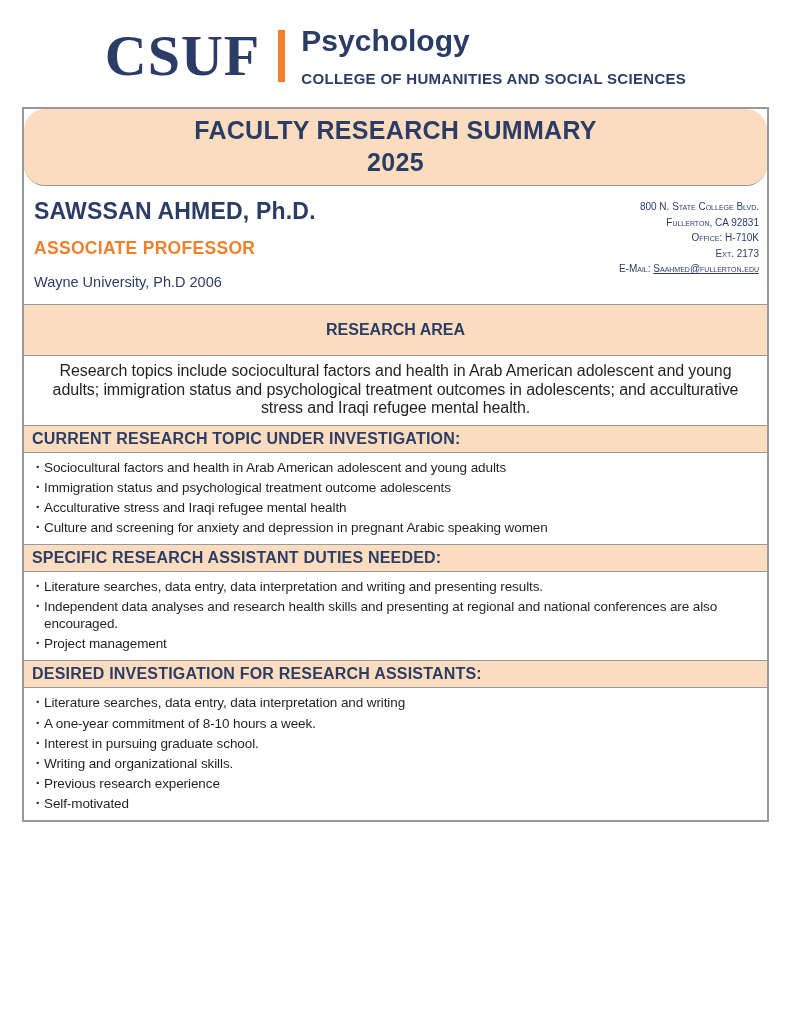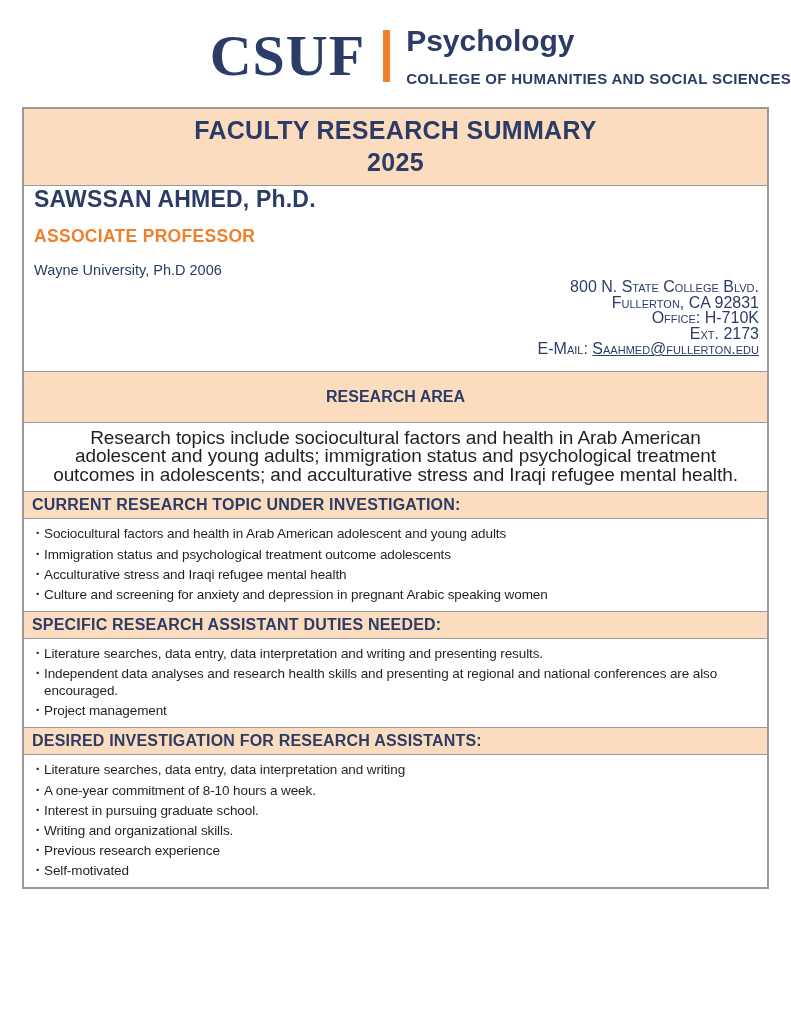--- a/index.html
+++ b/index.html
@@ -8,57 +8,57 @@
     --peach:#FCDCBE;
     --border:#999999;
     --text:#231F20;
   }
   *{margin:0;padding:0;box-sizing:border-box;}
   html,body{background:#ffffff;}
   body{font-family:"Liberation Sans", sans-serif;color:var(--text);}
   .page{position:relative;width:791px;height:1024px;background:#fff;overflow:hidden;}
 
   
-  .logo{display:flex;justify-content:flex-end;align-items:center;margin-top:22px;height:68px;}
+  .logo{display:flex;justify-content:center;align-items:center;margin-top:22px;height:68px;}
   .logo-acronym{
     font-family:"Liberation Serif", serif;font-weight:bold;font-size:58px;line-height:1;
     color:var(--navy);letter-spacing:1px;
   }
   .logo-divider{width:7px;height:52px;background:var(--orange);margin:0 16px 0 18px;}
   .logo-text{display:flex;flex-direction:column;justify-content:center;}
   .logo-dept{font-size:30px;font-weight:bold;color:var(--navy);line-height:1.05;}
   .logo-college{font-size:15px;font-weight:bold;color:var(--navy);letter-spacing:0.3px;margin-top:13px;}
 
   
   .sheet{
     width:747px;margin:17px auto 0 22px;
     border:2px solid var(--border);
   }
   .band{
     background:var(--peach);color:var(--navy);font-weight:bold;
     border-top:1px solid var(--border);border-bottom:1px solid var(--border);
   }
-  .band:first-child{border-top:none;}
+  .band:first-child{border-top:none;border-radius:21px;}
   .band-title{font-size:25px;line-height:1.26;text-align:center;padding:6px 0 7px 0;letter-spacing:0.3px;}
   .band-center{font-size:16px;text-align:center;padding:16px 0;}
   .band-left{font-size:16px;text-align:left;padding:4px 8px;letter-spacing:0.2px;}
 
   
-  .info-row{display:flex;justify-content:space-between;padding:0 8px 14px 10px;background:#fff;flex-direction:column;}
+  .info-row{display:flex;justify-content:space-between;padding:12px 8px 14px 10px;background:#fff;}
   .info-left{display:flex;flex-direction:column;}
   .faculty-name{color:var(--navy);font-weight:bold;font-size:23px;letter-spacing:0.2px;}
   .faculty-position{color:var(--orange);font-weight:bold;font-size:17.5px;margin-top:13px;letter-spacing:0.3px;}
   .faculty-education{color:var(--navy);font-size:14.5px;margin-top:15px;}
-  .info-right{text-align:right;color:var(--navy);font-size:16px;line-height:15.6px;
+  .info-right{text-align:right;color:var(--navy);font-size:10px;line-height:15.6px;
     font-variant:small-caps;padding-top:1px;}
   .email-link{text-decoration:underline;cursor:pointer;color:var(--navy);margin-top:24px;}
 
   
   .para-block{background:#fff;padding:6px 22px 7px 22px;}
-  .para-block p{font-size:19px;line-height:18.5px;text-align:center;letter-spacing:-0.1px;}
+  .para-block p{font-size:16px;line-height:18.5px;text-align:center;letter-spacing:-0.1px;}
 
   
   .list-block{background:#fff;padding:6px 10px 8px 8px;}
   .list-block ul{list-style:none;}
   .list-block li{display:flex;font-size:13.5px;line-height:17px;margin-bottom:3.2px;letter-spacing:-0.1px;}
   .list-block li:last-child{margin-bottom:0;}
   .blt{width:12px;flex:0 0 12px;text-align:center;font-weight:bold;color:var(--text);font-size:14px;}
 </style>
 </head>
 <body>

